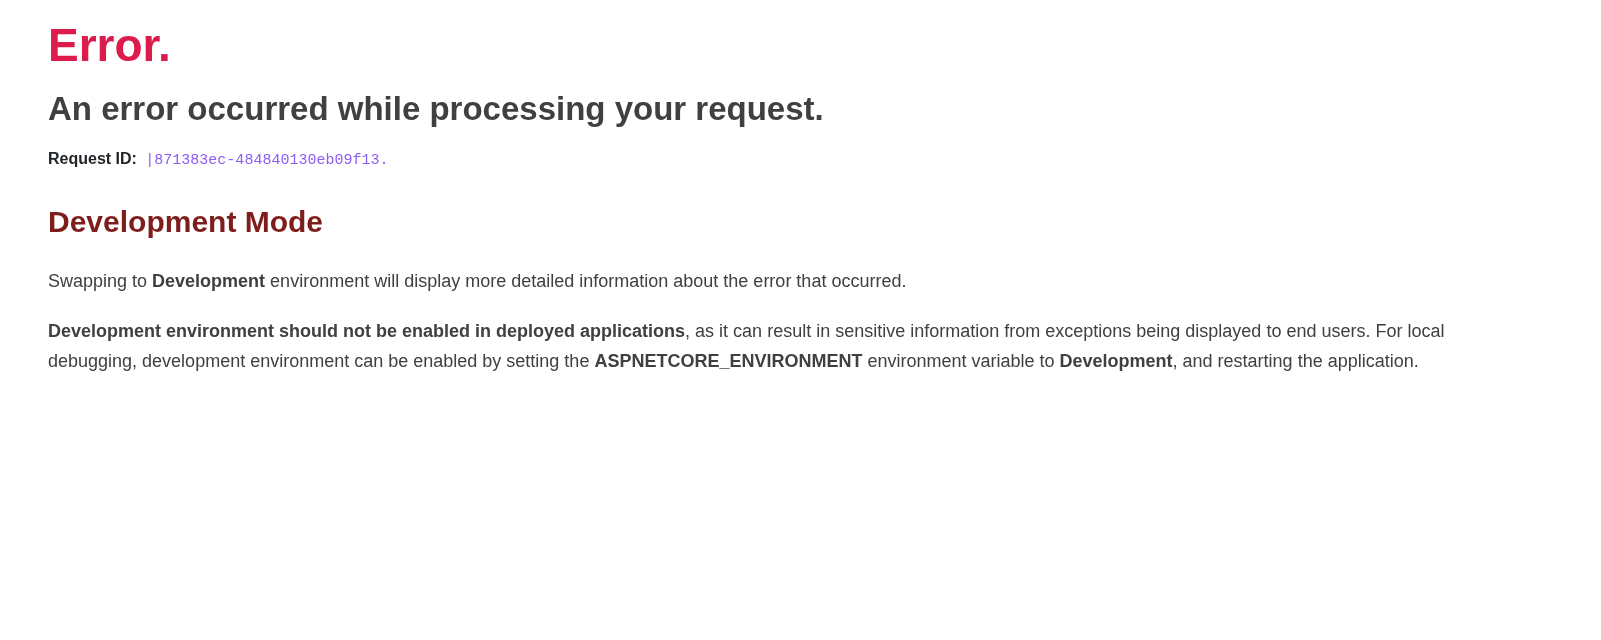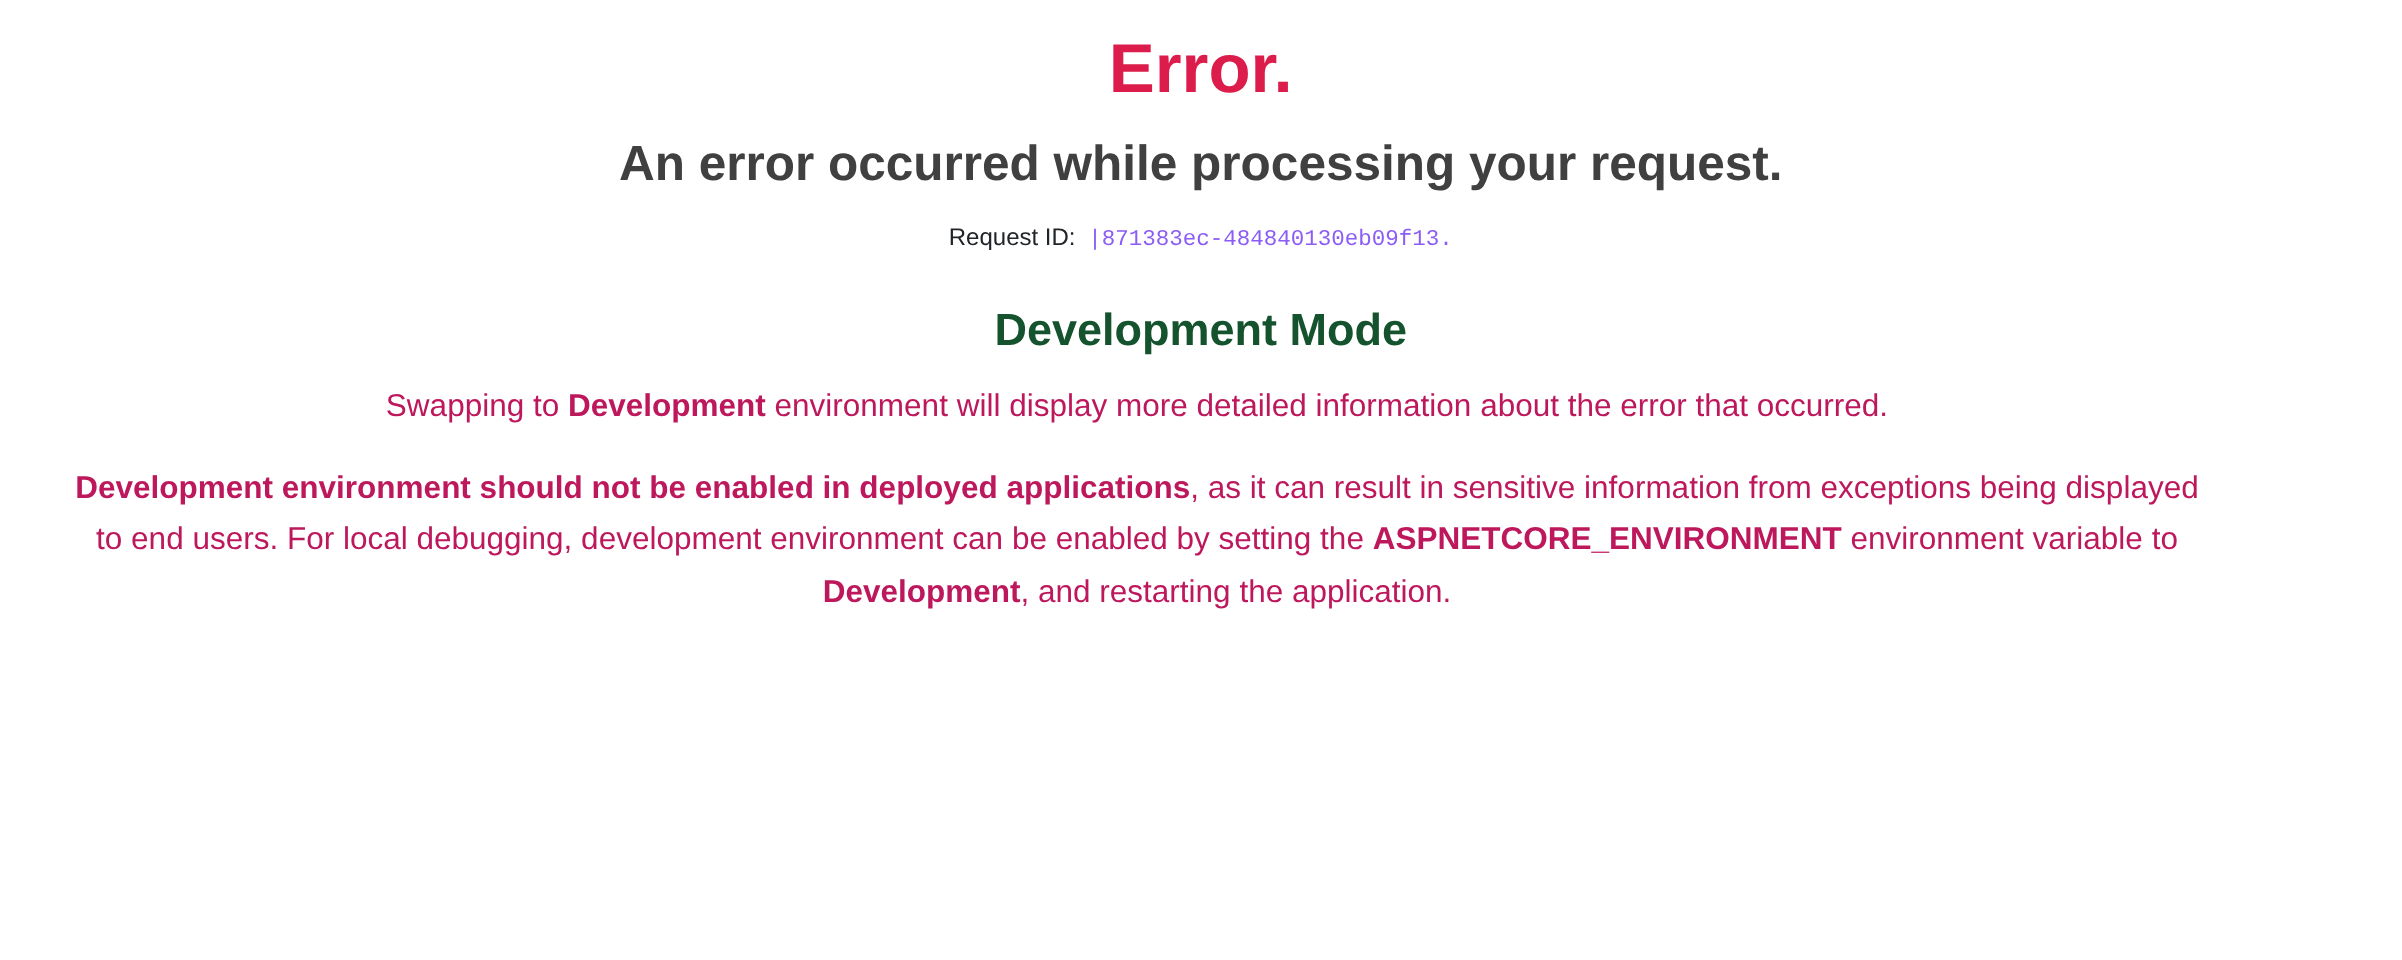--- a/index.html
+++ b/index.html
@@ -1,19 +1,18 @@
 <!DOCTYPE html>
 <html><head>
   <meta charset="utf-8">
   <style>
     * {
       margin: 0;
       padding: 0;
       box-sizing: border-box;
-      text-align: center;
     }
     body {
       font-family: "Segoe UI", Tahoma, Geneva, Verdana, sans-serif;
       background: #ffffff;
       color: #212529;
       padding: 20px 48px;
       width: 1601px;
     }
     .error-title {
       color: #dc1c4b;
@@ -28,37 +27,37 @@
       font-weight: 600;
       margin-bottom: 22px;
       line-height: 1.2;
     }
     .request-id-line {
       font-size: 16px;
       margin-bottom: 36px;
       color: #212529;
     }
     .request-id-label {
-      font-weight: 400;
+      font-weight: 700;
     }
     .request-id-value {
       font-family: "Consolas", "Courier New", monospace;
       color: #8b5cf6;
       font-size: 15px;
       margin-left: 4px;
     }
     .dev-mode-heading {
       font-size: 30px;
       font-weight: 600;
-      color: #14532d;
-      margin-bottom: 16px;
+      color: #7f1d1d;
+      margin-bottom: 28px;
     }
     .body-text {
-      font-size: 21px;
-      color: #be185d;
+      font-size: 18px;
+      color: #404040;
       line-height: 1.65;
       margin-bottom: 20px;
       max-width: 1420px;
     }
     .bold {
       font-weight: 700;
     }
   </style>
 </head>
 <body>

